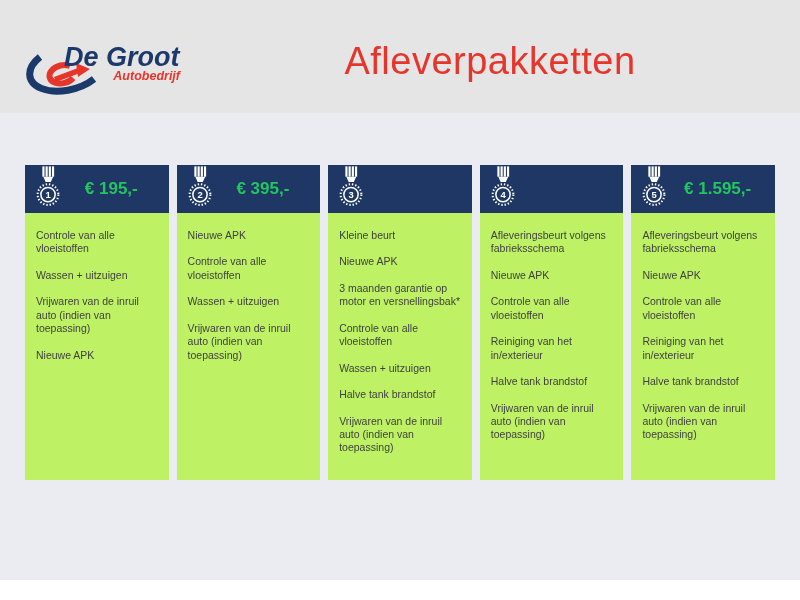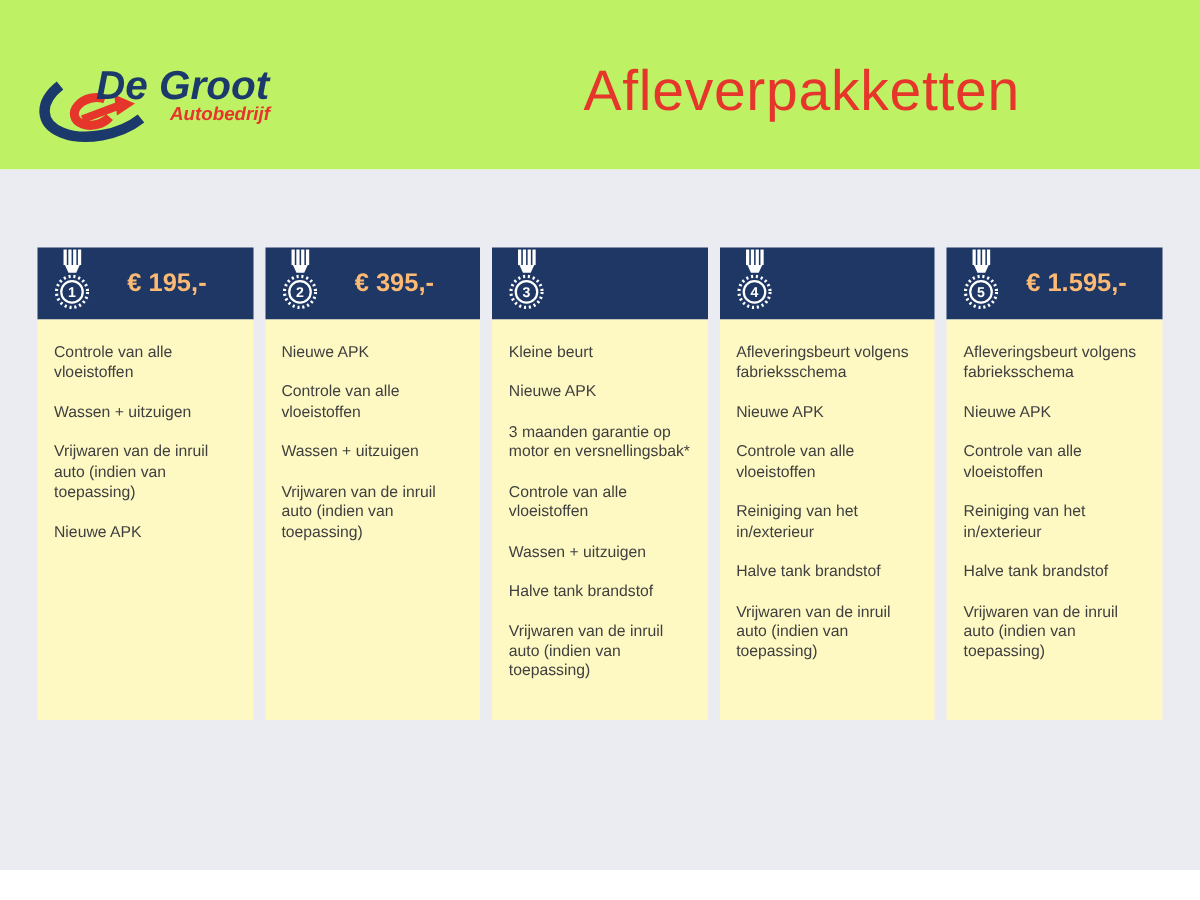--- a/index.html
+++ b/index.html
@@ -9,33 +9,33 @@
     background: #ffffff;
     position: relative;
     overflow: hidden;
   }
 
   
   .topbar {
     position: absolute;
     left: 0; top: 0;
     width: 800px; height: 113px;
-    background: #bef264;
+    background: #e5e5e5;
     text-decoration: underline;
   }
   .logo {
     position: absolute;
     left: 26px; top: 36px;
     width: 172px; height: 64px;
   }
   .page-title {
     position: absolute;
     left: 300px; top: 40px;
     width: 380px;
-    text-align: right;
+    text-align: center;
     font-size: 38px;
     font-weight: 400;
     color: #e6352b;
     letter-spacing: 0.5px;
     white-space: nowrap;
   }
 
   
   .panel {
     position: absolute;
@@ -54,28 +54,28 @@
     height: 48px;
     background: #1e3765;
     display: flex;
     align-items: center;
     padding: 0 8px 0 7px;
   }
   .medal { width: 32px; height: 46px; flex: 0 0 auto; margin-top: -2px; }
   .price {
     flex: 1;
     text-align: center;
-    color: #fdba74;
+    color: #22c55e;
     font-size: 17px;
     font-weight: 700;
     white-space: nowrap;
     padding-right: 2px;
   }
   .col-body {
-    background: #fef9c3;
+    background: #bef264;
     height: 267px;
     padding: 16px 11px 10px 11px;
     list-style: none;
   }
   .col-body li {
     font-size: 10.5px;
     line-height: 1.28;
     color: #3f3f3f;
     margin-bottom: 13px;
   }

